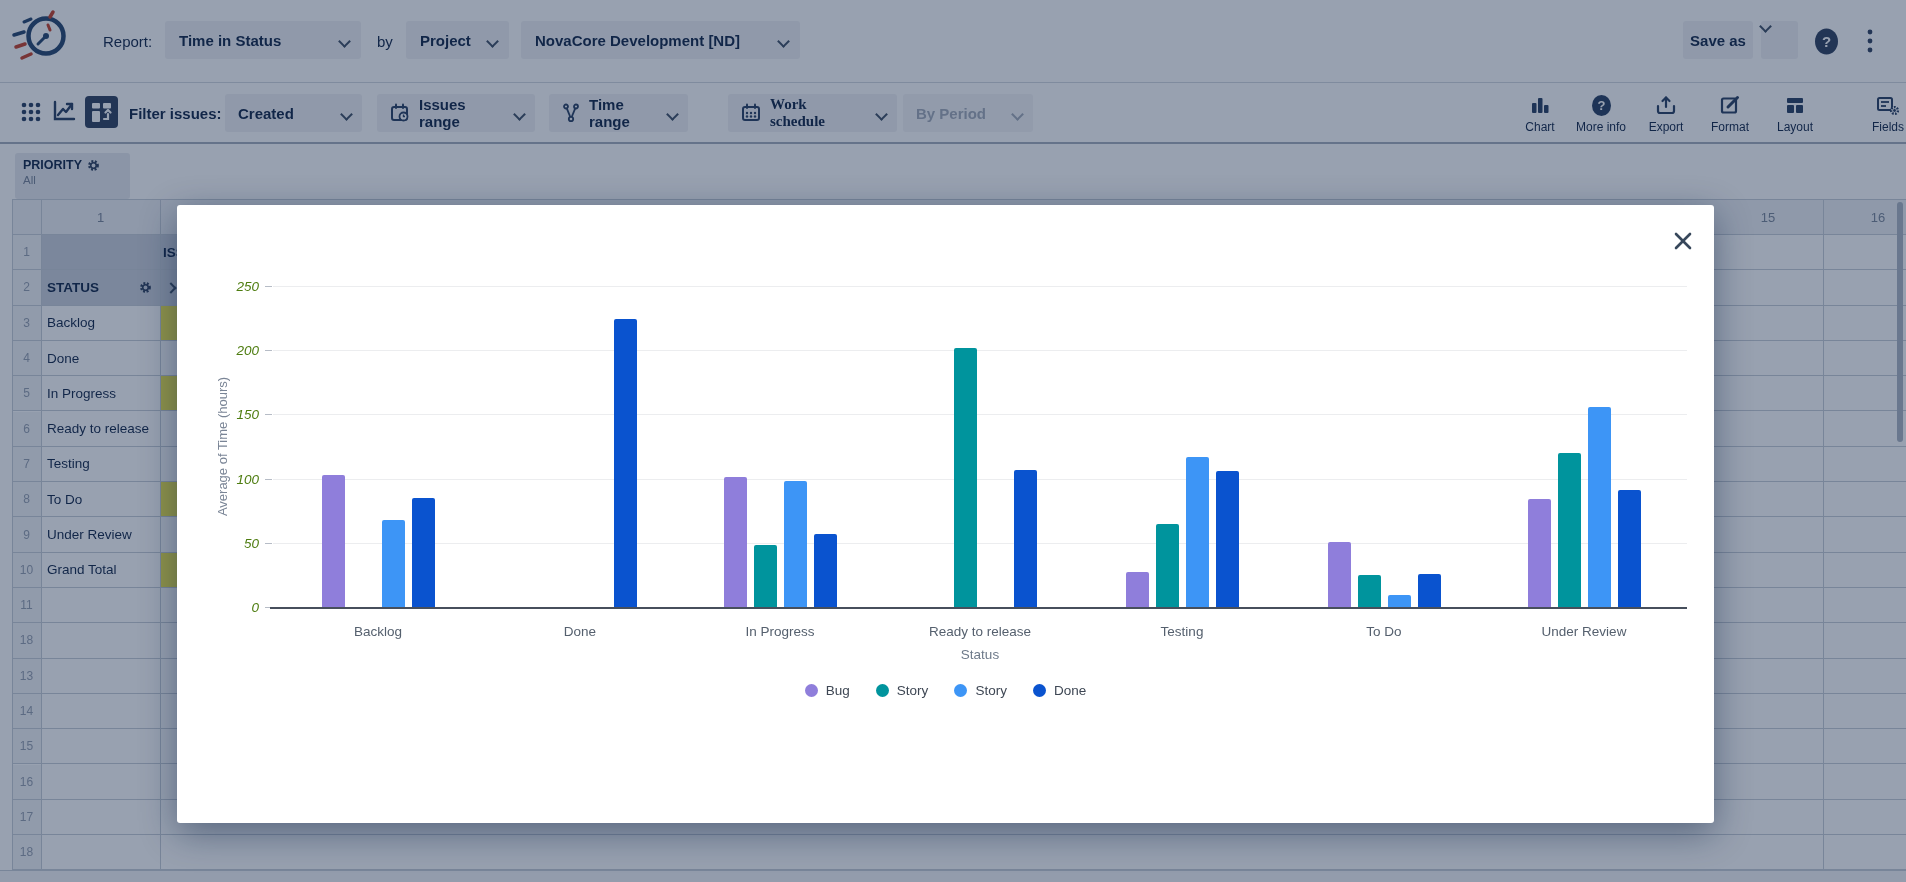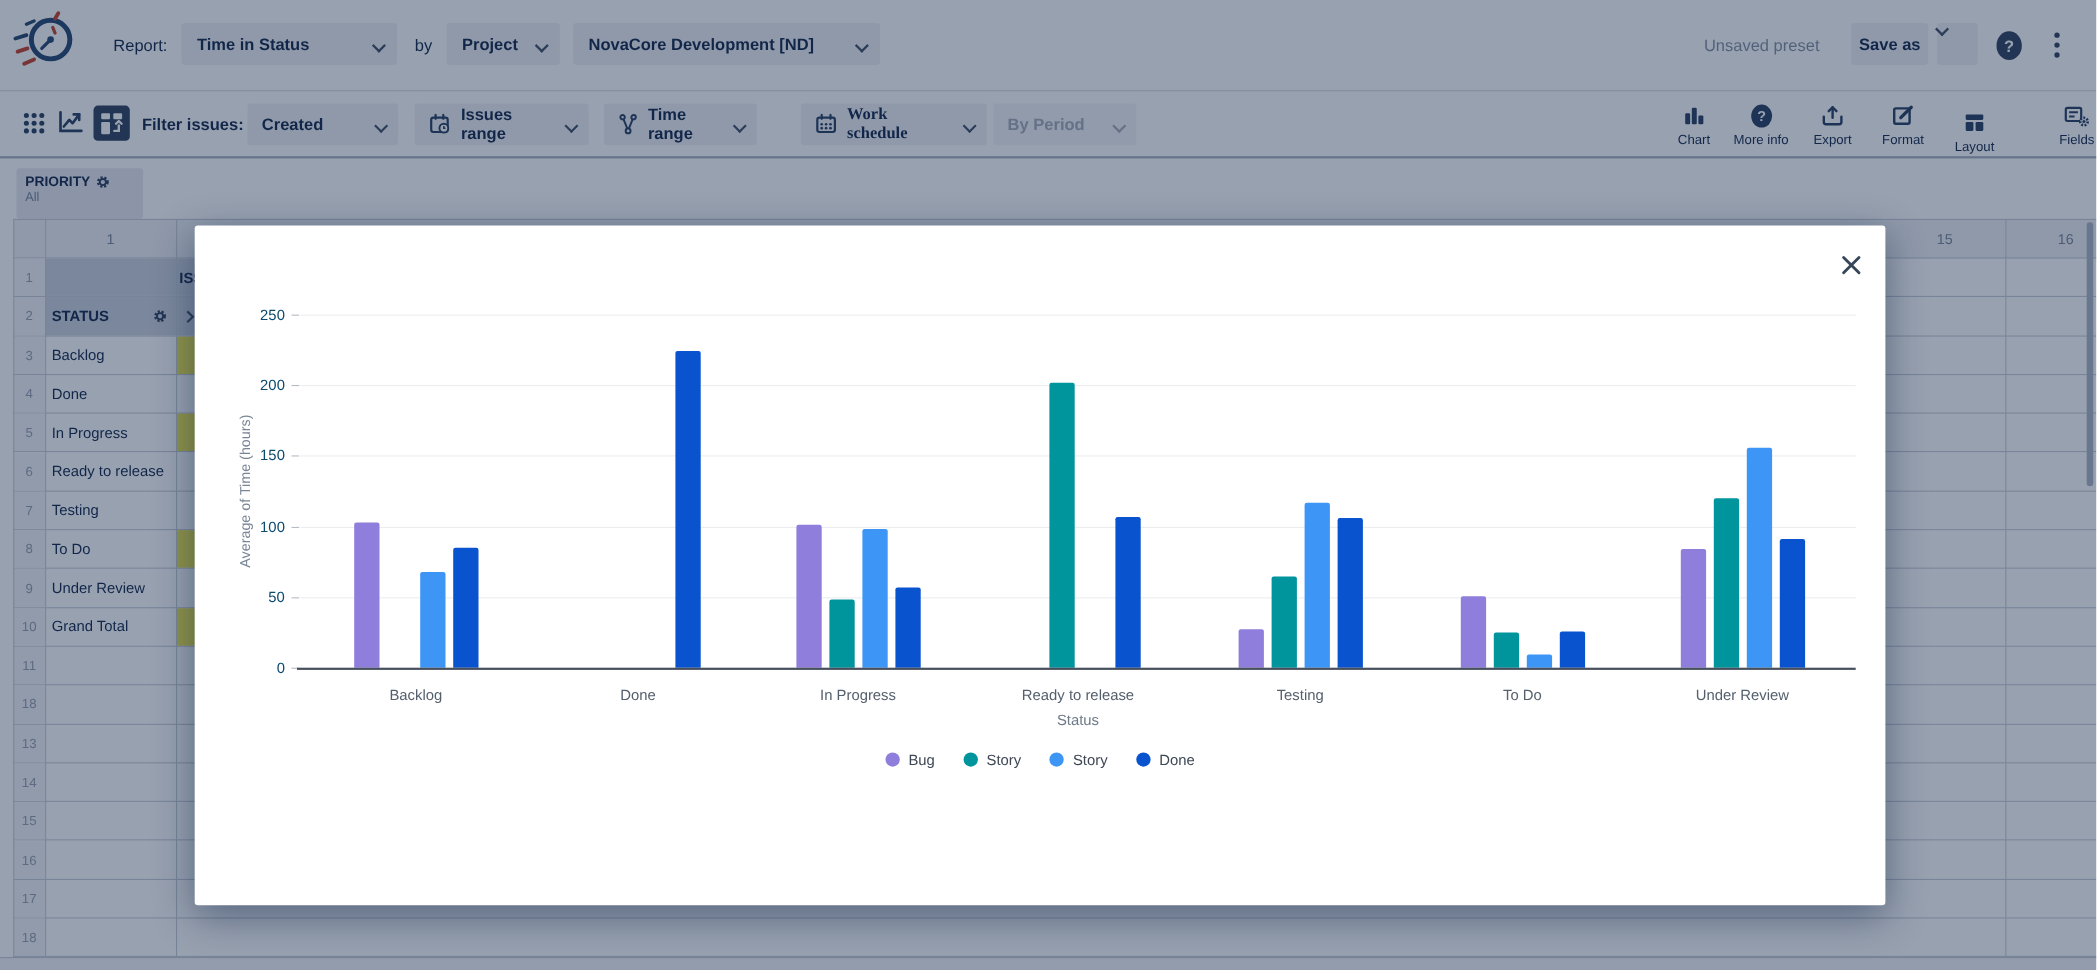--- a/index.html
+++ b/index.html
@@ -50,21 +50,21 @@
   .chev-r::before { content:""; position:absolute; width:6px; height:6px; border-right:2px solid #44546A; border-top:2px solid #44546A; transform:rotate(45deg); top:1px; }
 
   
   .dim { position:absolute; inset:0; background:rgba(9,30,66,0.42); z-index:40; }
   .modal { position:absolute; left:177px; top:205px; width:1537px; height:618px; background:#fff; border-radius:3px; box-shadow:0 10px 36px rgba(9,30,66,0.45); z-index:50; }
   .close { position:absolute; left:1494px; top:24px; width:24px; height:24px; cursor:pointer; }
 
   
   .gridline { position:absolute; height:1px; background:#ECEDEF; }
   .tick-mark { position:absolute; width:7px; height:1px; background:#B6BCC6; }
-  .tick-lbl { position:absolute; width:42px; text-align:right; font-size:13.5px; color:#0c4a6e; transform:translateY(-50%); }
+  .tick-lbl { position:absolute; width:42px; text-align:right; font-size:13.5px; color:#4d7c0f; transform:translateY(-50%);font-style:italic; }
   .axisline { position:absolute; height:2px; background:#474F5C; }
   .bar { position:absolute; border-radius:2px 2px 0 0; }
   .cat { position:absolute; width:170px; text-align:center; font-size:13.5px; color:#55606E; }
   .xlabel { position:absolute; text-align:center; font-size:13.5px; color:#6E7A8A; }
   .ytitle { position:absolute; font-size:13px; color:#7A8596; transform:rotate(-90deg); transform-origin:center; white-space:nowrap; }
   .legend { position:absolute; left:0; width:100%; display:flex; justify-content:center; gap:26px; align-items:flex-end; }
   .leg-item { display:flex; align-items:center; gap:8px; font-size:13.5px; color:#3E4754; }
   .leg-dot { width:13px; height:13px; border-radius:50%; }
 </style>
 </head>
@@ -91,21 +91,20 @@
     </div>
     <div class="hdr-label" style="left:377px;">by</div>
     <div class="ddl" style="left:406px; width:103px;">
       <span>Project</span>
       <span class="chev"></span>
     </div>
     <div class="ddl" style="left:521px; width:279px;">
       <span>NovaCore Development [ND]</span>
       <span class="chev"></span>
     </div>
-    <div class="preset" style="left:1549px;">Unsaved preset</div>
     <div class="btn" style="left:1683px; width:70px;">Save as</div>
     <div class="btn" style="left:1761px; width:37px;">
       <span class="chev" style="position:static;"></span>
     </div>
     <div class="iconbtn" style="left:1811px;">
       <svg width="27" height="27" viewBox="0 0 27 27">
         <ellipse cx="13.5" cy="13.5" rx="11.5" ry="13" fill="#344563"></ellipse>
         <text x="13.5" y="19" font-size="15" font-weight="bold" fill="#fff" text-anchor="middle" font-family="Liberation Sans, sans-serif">?</text>
       </svg>
     </div>
@@ -242,21 +241,21 @@
         </div>
         <div class="tool" style="left: 1702px;">
           <span class="t-ic">
             <svg width="22" height="22" viewBox="0 0 22 22">
               <rect x="3" y="4.5" width="14" height="14" rx="1.5" fill="none" stroke="#2E4466" stroke-width="2.2"></rect>
               <line x1="9" y1="13" x2="18.5" y2="3.5" stroke="#2E4466" stroke-width="3" stroke-linecap="round"></line>
             </svg>
           </span>
           <span class="t-lb">Format</span>
         </div>
-        <div class="tool" style="left: 1767px; justify-content: flex-end;">
+        <div class="tool" style="left: 1767px;">
           <span class="t-ic">
             <svg width="22" height="22" viewBox="0 0 22 22">
               <g fill="#2E4466">
                 <rect x="3" y="4" width="16" height="5" rx="1"></rect>
                 <rect x="3" y="11" width="7" height="8" rx="1"></rect>
                 <rect x="12" y="11" width="7" height="8" rx="1"></rect>
               </g>
             </svg>
           </span>
           <span class="t-lb">Layout</span>

